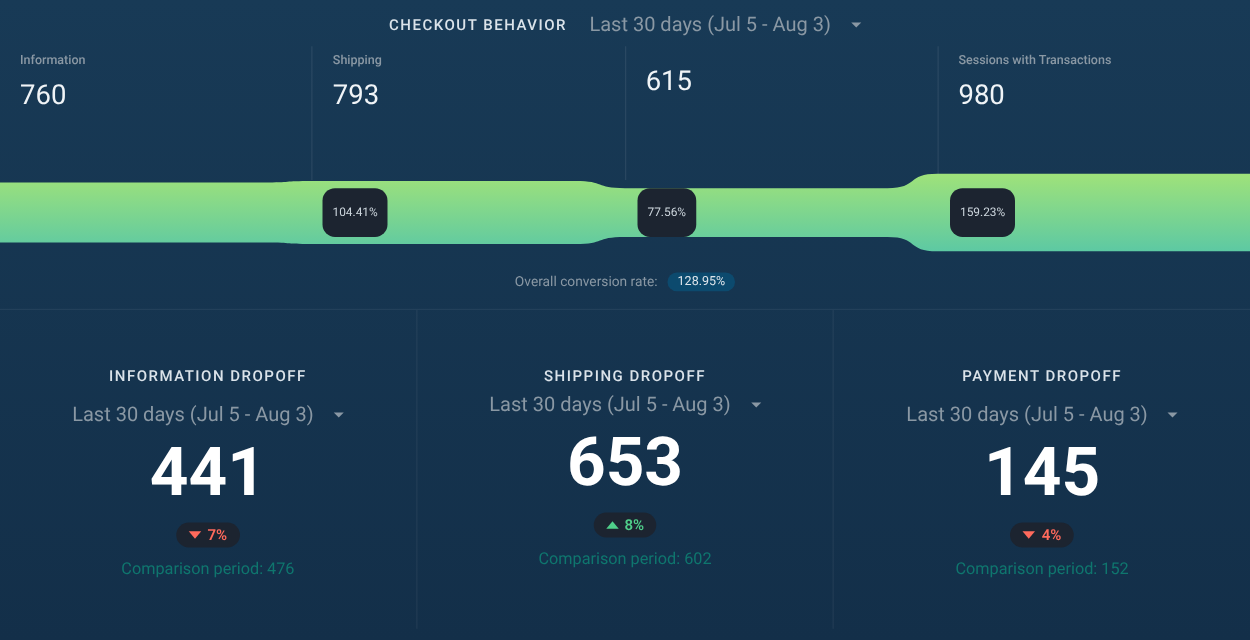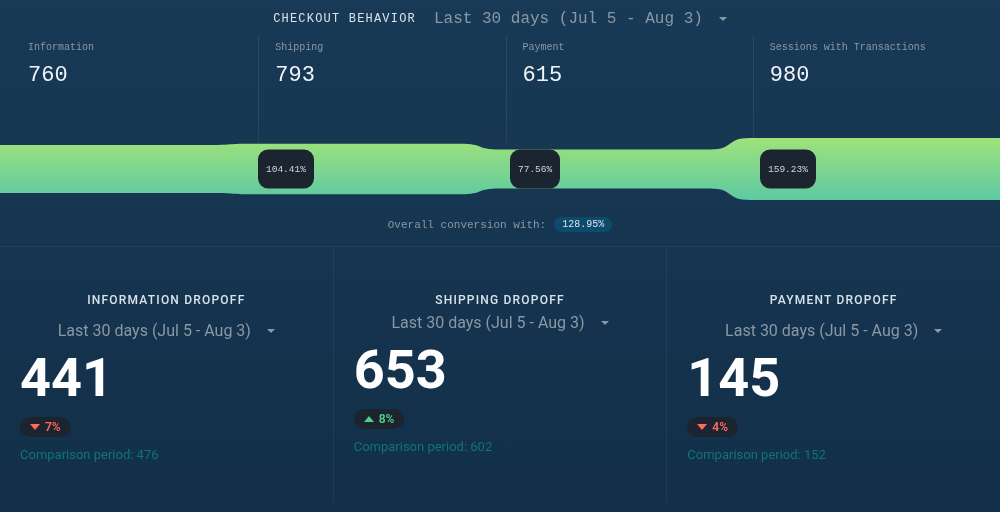--- a/index.html
+++ b/index.html
@@ -7,21 +7,20 @@
     font-family: -apple-system, BlinkMacSystemFont, "Segoe UI", Roboto, Arial, sans-serif;
     background: linear-gradient(180deg, #183a56 0%, #132f49 100%);
     width: 1000px;
     height: 512px;
     overflow: hidden;
     color: #cfd8df;
   }
   .top-panel {
     padding: 10px 0 0 0;
     border-bottom: 1px solid rgba(255,255,255,0.06);
-    font-family: Liberation Mono, monospace;
   }
   .header-row {
     display: flex;
     justify-content: center;
     align-items: center;
     gap: 18px;
     padding: 0 0 8px 0;
   }
   .panel-title {
     font-size: 12px;
@@ -39,21 +38,20 @@
   }
   .chev {
     width: 0; height: 0;
     border-left: 4px solid transparent;
     border-right: 4px solid transparent;
     border-top: 4px solid #8a98a4;
   }
   .stages {
     display: flex;
     width: 100%;
-    padding-left: 12px;
   }
   .stage {
     flex: 1;
     padding: 6px 16px 55px 16px;
     position: relative;
   }
   .stage + .stage { border-left: 1px solid rgba(255,255,255,0.08); }
   .stage-label {
     font-size: 10px;
     color: #8a98a4;
@@ -100,20 +98,21 @@
     border-radius: 10px;
     padding: 2px 8px;
   }
   .bottom-row {
     display: flex;
     height: 255px;
   }
   .card {
     flex: 1;
     padding: 46px 20px 20px 20px;
+    text-align: center;
     position: relative;
   }
   .card + .card { border-left: 1px solid rgba(255,255,255,0.06); }
   .card-header {
     display: flex;
     justify-content: center;
     align-items: center;
     gap: 14px;
     flex-wrap: wrap;
   }
@@ -177,21 +176,20 @@
   <div class="stages">
     <div class="stage">
       <div class="stage-label">Information</div>
       <div class="stage-value">760</div>
     </div>
     <div class="stage">
       <div class="stage-label">Shipping</div>
       <div class="stage-value">793</div>
     </div>
     <div class="stage">
-      <div class="stage-label">Payment</div>
       <div class="stage-value">615</div>
     </div>
     <div class="stage">
       <div class="stage-label">Sessions with Transactions</div>
       <div class="stage-value">980</div>
     </div>
   </div>
 
   <div class="funnel-wrap">
     <svg viewBox="0 0 1000 72" width="1000" height="72" preserveAspectRatio="none">
@@ -205,21 +203,21 @@
       <path fill="url(#fg)" d="
         M0,12 L210,12 C235,12 225,10.8 250,10.8 L460,10.8 C485,10.8 475,16.5 500,16.5 L710,16.5 C735,16.5 725,5 750,5 L1000,5
         L1000,67 L750,67 C725,67 735,55.5 710,55.5 L500,55.5 C475,55.5 485,61.2 460,61.2 L250,61.2 C225,61.2 235,60 210,60 L0,60 Z"></path>
     </svg>
     <span class="badge" style="left:258px">104.41%</span>
     <span class="badge" style="left:510px">77.56%</span>
     <span class="badge" style="left:760px">159.23%</span>
   </div>
 
   <div class="overall-row">
-    <span class="overall-label">Overall conversion with:</span>
+    <span class="overall-label">Overall conversion rate:</span>
     <span class="overall-badge">128.95%</span>
   </div>
 </div>
 
 <div class="bottom-row">
 
   <div class="card">
     <div class="card-header">
       <span class="card-title">INFORMATION DROPOFF</span>
       <span class="period-select">

